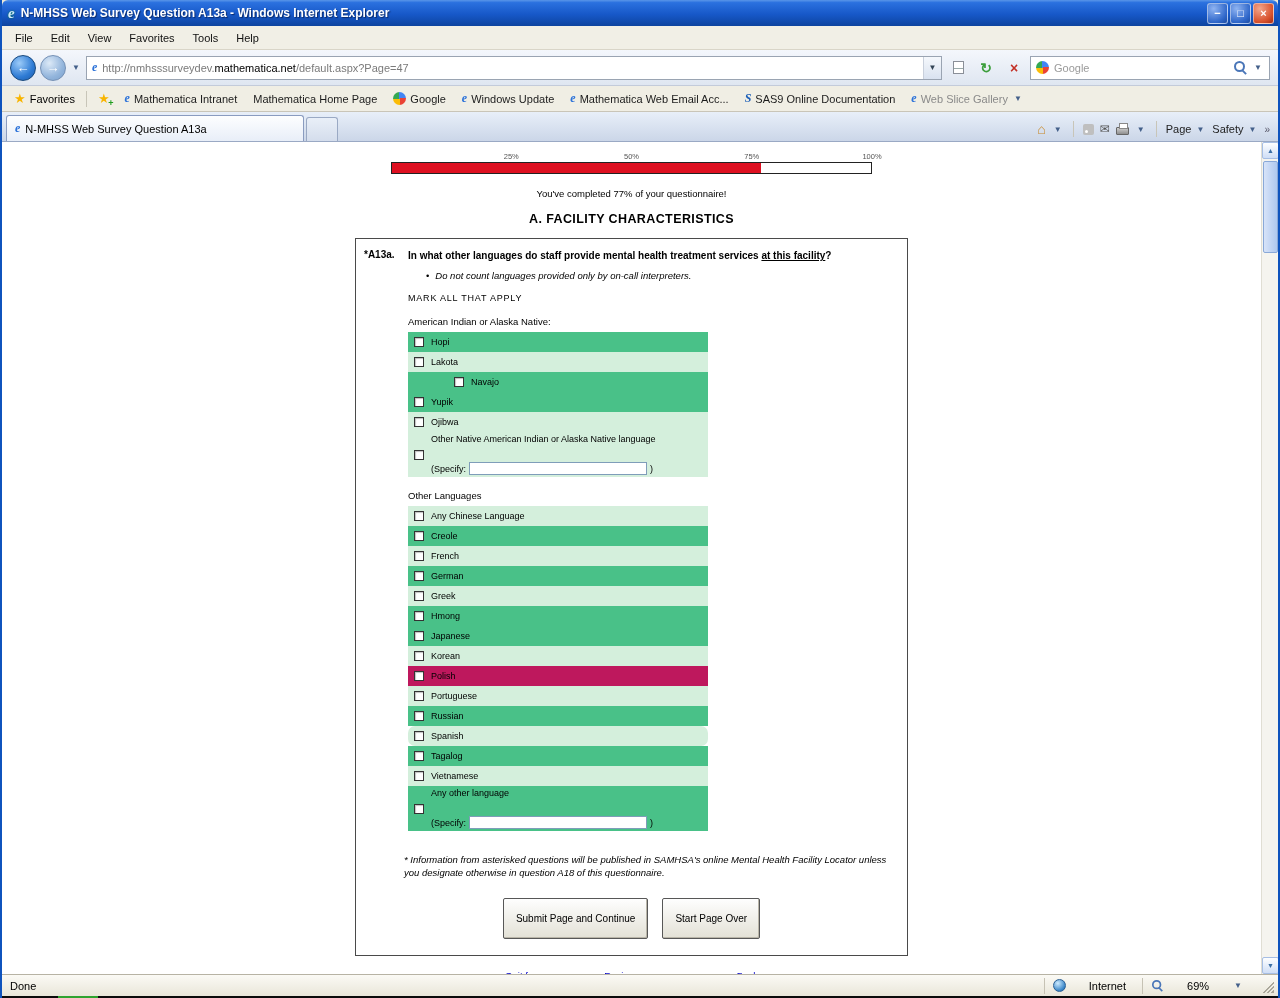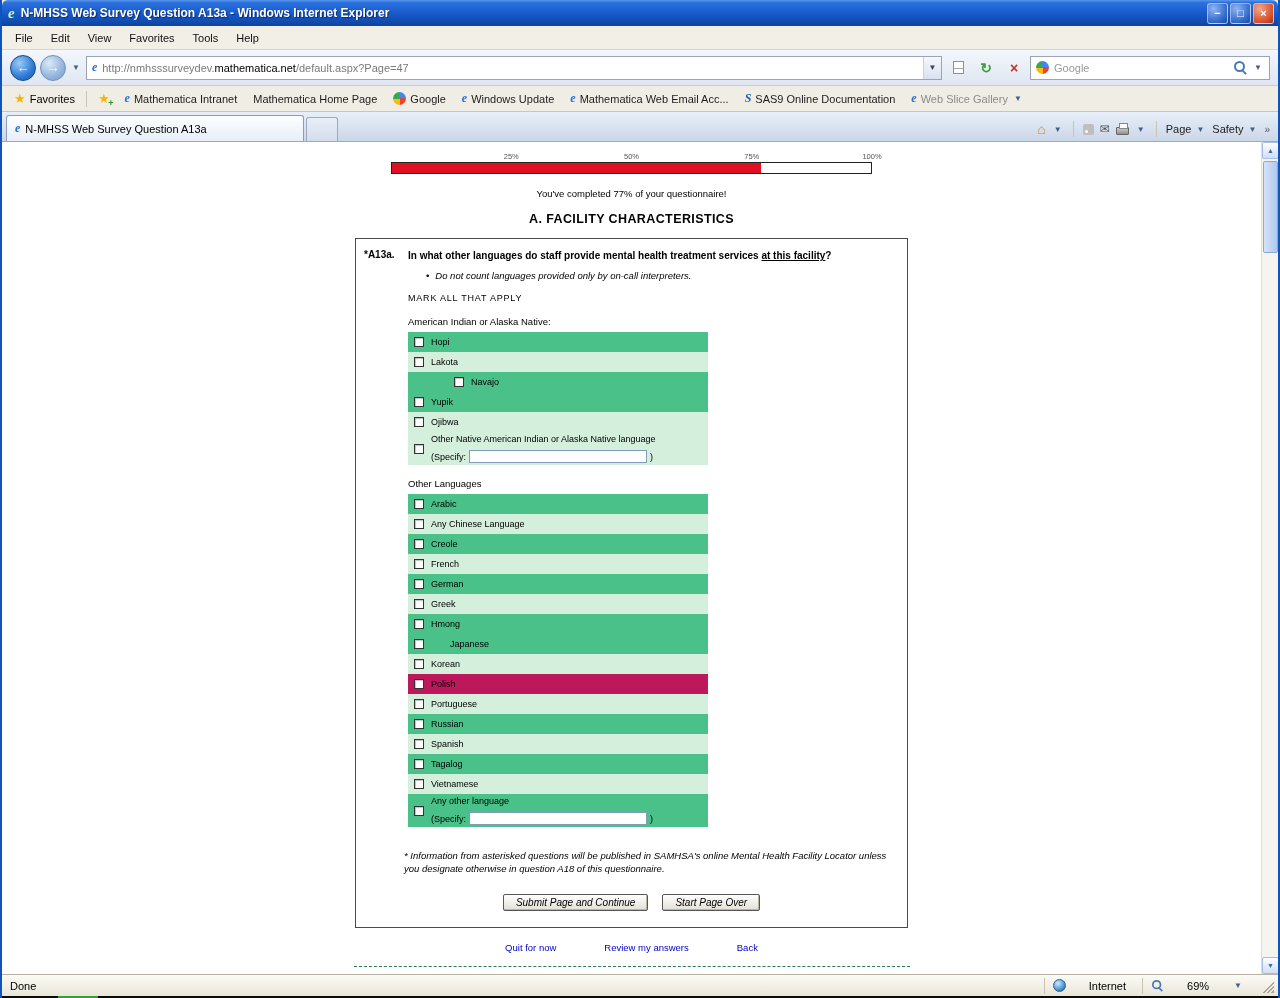--- a/index.html
+++ b/index.html
@@ -95,26 +95,26 @@
   .u { text-decoration:underline; }
   .qnote { margin:8px 0 0 62px; font-size:9.5px; font-style:italic; display:flex; gap:6px; }
   .qnote .bullet { font-style:normal; }
   .instruction { margin:12px 0 0 44px; font-size:9px; letter-spacing:.8px; }
   .grouplabel { margin:13px 0 5px 44px; font-size:9.5px; }
   .rows { margin-left:44px; width:300px; }
   .row { display:flex; align-items:center; min-height:20px; }
   .row.tall { align-items:center; min-height:31px; padding:2px 0; }
   .cb { width:10px; height:10px; flex:none; background:#fff; border:1px solid #333; margin:0 7px 0 6px; box-shadow:inset 1px 1px 1px rgba(0,0,0,.25); }
   .lbl { font-size:9px; }
-  .twolines { display:flex; flex-direction:column; gap:6px; }
+  .twolines { display:flex; flex-direction:column; gap:18px; }
   .specline { font-size:9px; display:flex; align-items:center; gap:3px; }
   input.spec { width:178px; height:13px; border:1px solid #7F9DB9; background:#fff; font-size:9px; padding:0 2px; font-family:"Liberation Sans",sans-serif; }
   .footnote { margin:22px 10px 0 40px; font-size:9.5px; font-style:italic; line-height:1.4; }
   .btnrow { margin-top:18px; display:flex; justify-content:center; gap:14px; }
-  .formbtn { font-family:"Liberation Sans",sans-serif; font-size:10px; padding:2px 12px; background:linear-gradient(#FEFEFE,#E3E1D6); border:1px solid #575757; border-radius:2px; box-shadow:inset -1px -1px 0 #B9B5A8; cursor:pointer;font-style:italic; }
+  .formbtn { font-family:"Liberation Sans",sans-serif; font-size:10px; padding:14px 12px; background:linear-gradient(#FEFEFE,#E3E1D6); border:1px solid #575757; border-radius:2px; box-shadow:inset -1px -1px 0 #B9B5A8; cursor:pointer; }
   .linksrow { margin-top:14px; display:flex; justify-content:center; gap:48px; font-size:9.5px; }
   .plink { color:#0000C8; cursor:pointer; }
   .dashsep { width:556px; margin:13px auto 0; border-top:1px dashed #2F7A50; }
 
   
   .statusbar { height:22px; flex:none; background:linear-gradient(#FBFAF5,#E9E6D9); border-top:1px solid #B7B3A4; display:flex; align-items:center; font-size:11px; padding:0 4px 0 8px; gap:8px; }
   .st-fill { flex:1; }
   .globe { width:13px; height:13px; border-radius:50%; background:radial-gradient(circle at 35% 30%,#CDEBFF,#3A86C8 70%,#1E5E9E); border:1px solid #2A5F94; flex:none; }
   .st-group { display:flex; align-items:center; gap:23px; padding:0 8px; border-left:1px solid #C6C2B4; height:16px; }
   .zoom-mag { transform:scale(.85); }
@@ -300,24 +300,20 @@
                 <span>(Specify:</span>
                 <input class="spec" type="text" value="" style="">
                 <span>)</span>
               </span>
             </div>
           </div>
         </div>
 
         <div class="grouplabel">Other Languages</div>
         <div class="rows">
-          <div class="row dark" style="background: rgb(73, 193, 136);">
-              <span class="cb"></span>
-              <span class="lbl">Arabic</span>
-            </div>
           <div class="row light" style="background: rgb(212, 239, 220);">
               <span class="cb"></span>
               <span class="lbl">Any Chinese Language</span>
             </div>
           <div class="row dark" style="background: rgb(73, 193, 136);">
               <span class="cb"></span>
               <span class="lbl">Creole</span>
             </div>
           <div class="row light" style="background: rgb(212, 239, 220);">
               <span class="cb"></span>
@@ -328,41 +324,41 @@
               <span class="lbl">German</span>
             </div>
           <div class="row light" style="background: rgb(212, 239, 220);">
               <span class="cb"></span>
               <span class="lbl">Greek</span>
             </div>
           <div class="row dark" style="background: rgb(73, 193, 136);">
               <span class="cb"></span>
               <span class="lbl">Hmong</span>
             </div>
-          <div class="row dark" style="background: rgb(73, 193, 136); gap: 19px;">
+          <div class="row dark" style="background: rgb(73, 193, 136);">
               <span class="cb"></span>
               <span class="lbl">Japanese</span>
             </div>
           <div class="row light" style="background: rgb(212, 239, 220);">
               <span class="cb"></span>
               <span class="lbl">Korean</span>
             </div>
           <div class="row dark" style="background: #be185d;">
               <span class="cb"></span>
               <span class="lbl">Polish</span>
             </div>
           <div class="row light" style="background: rgb(212, 239, 220);">
               <span class="cb"></span>
               <span class="lbl">Portuguese</span>
             </div>
           <div class="row dark" style="background: rgb(73, 193, 136);">
               <span class="cb"></span>
               <span class="lbl">Russian</span>
             </div>
-          <div class="row light" style="background: rgb(212, 239, 220);">
+          <div class="row light" style="background: rgb(212, 239, 220); border-radius: 7px;">
               <span class="cb"></span>
               <span class="lbl">Spanish</span>
             </div>
           <div class="row dark" style="background: rgb(73, 193, 136);">
               <span class="cb"></span>
               <span class="lbl">Tagalog</span>
             </div>
           <div class="row light" style="background: rgb(212, 239, 220);">
               <span class="cb"></span>
               <span class="lbl">Vietnamese</span>

